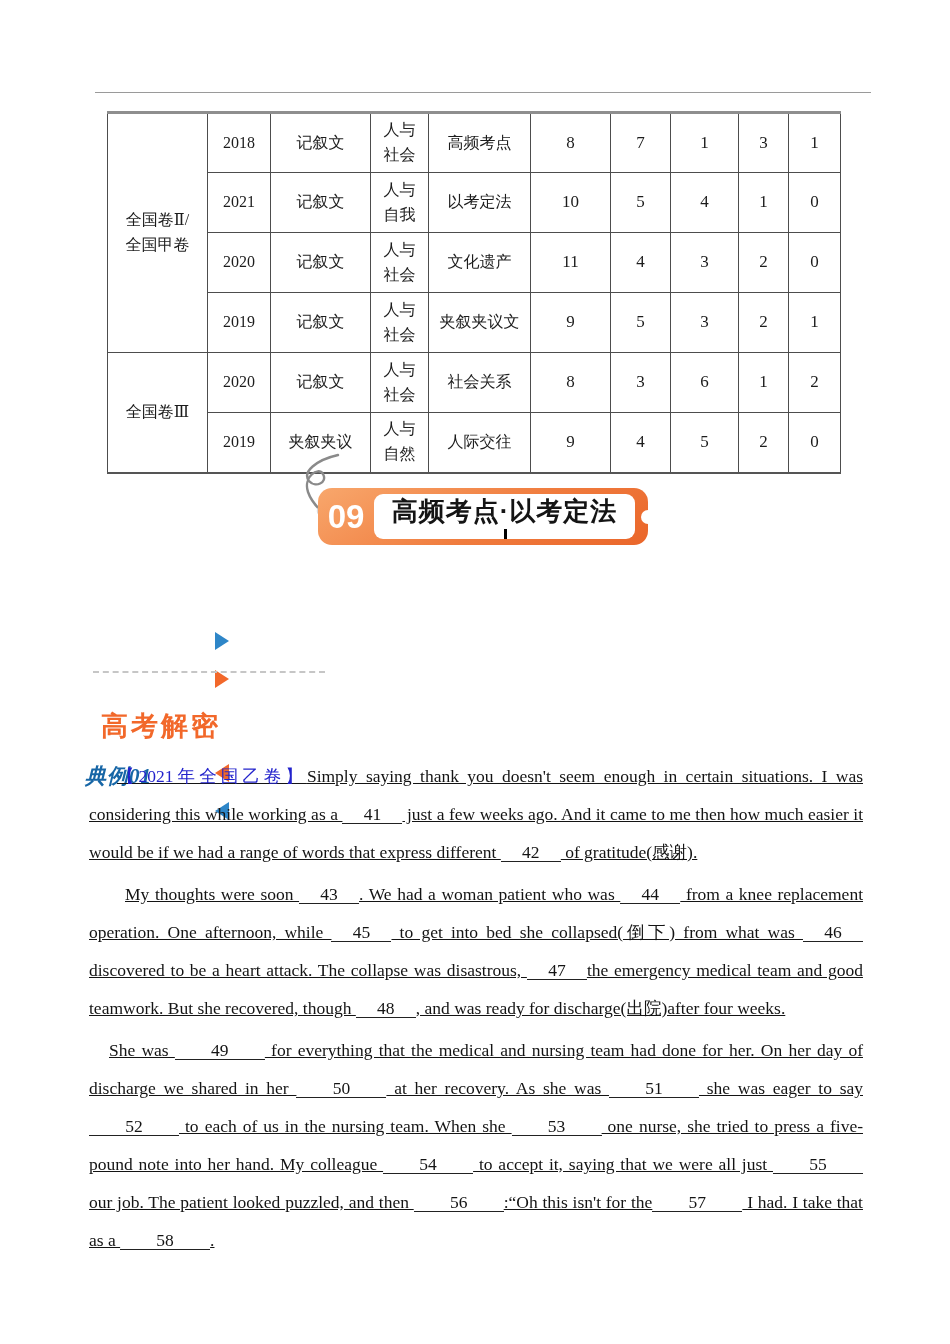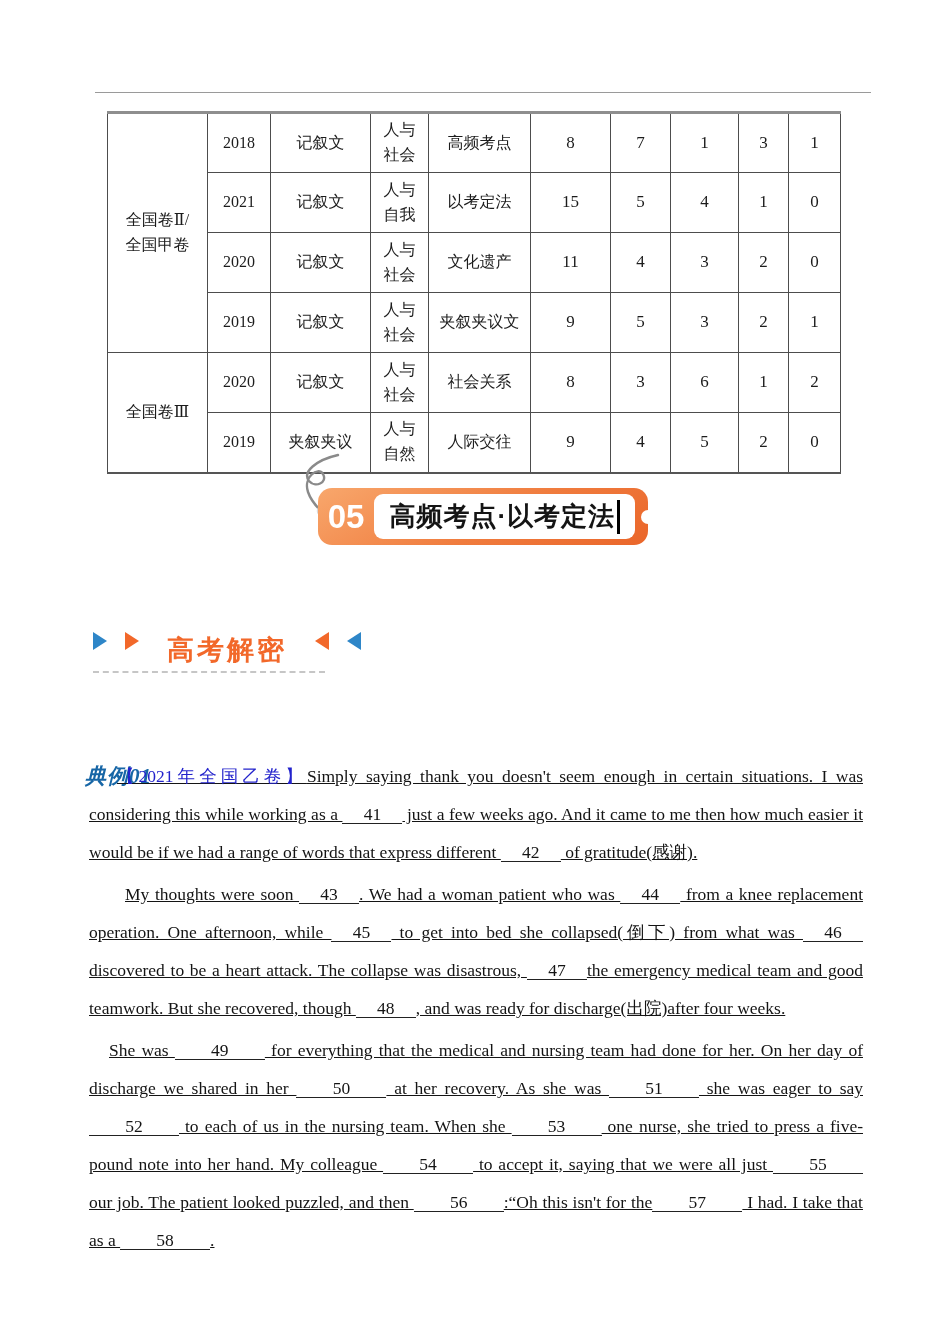--- a/index.html
+++ b/index.html
@@ -47,36 +47,36 @@
   .banner-num{
     position:absolute;left:0;top:0;width:56px;height:100%;
     display:flex;align-items:center;justify-content:center;
     color:#fff;font:bold 33px "Liberation Sans","DejaVu Sans",sans-serif;
   }
   .banner-inner{
     position:absolute;left:56px;top:6px;bottom:6px;right:13px;
     background:#fff;border-radius:9px;
     display:flex;align-items:center;justify-content:center;
     font:bold 26px "Liberation Sans","DejaVu Sans",sans-serif;
-    color:#141414;letter-spacing:1px;white-space:nowrap;
+    color:#141414;letter-spacing:1px;white-space:nowrap;flex-direction:column;
   }
   .caret{display:inline-block;width:2.5px;height:34px;background:#000;margin-left:2px;}
 
   
   .section-title{
     position:absolute;left:0;right:0;top:566px;margin:0;
     text-align:center;
     font:bold 29px "Liberation Sans","DejaVu Sans",sans-serif;
     color:#1977bd;letter-spacing:1px;
   }
 
   
   .badge-row{
     position:absolute;left:93px;top:632px;height:34px;
-    display:flex;align-items:flex-start;gap:20px;
+    display:flex;align-items:flex-end;gap:20px;flex-direction:column;
   }
   .tri{width:0;height:0;border-style:solid;display:inline-block;}
   .tri-r-blue{border-width:9px 0 9px 14px;border-color:transparent transparent transparent #2e86c8;}
   .tri-r-orange{border-width:9px 0 9px 14px;border-color:transparent transparent transparent #f2682a;margin-left:-2px;}
   .tri-l-orange{border-width:9px 14px 9px 0;border-color:transparent #f2682a transparent transparent;}
   .tri-l-blue{border-width:9px 14px 9px 0;border-color:transparent #2e86c8 transparent transparent;margin-left:-2px;}
   .badge-label{
     font:bold 27px "Liberation Sans","DejaVu Sans",sans-serif;
     color:#f2682a;letter-spacing:3px;margin:0 8px;
   }
@@ -152,21 +152,21 @@
           <td class="num">1</td>
         </tr>
         <tr class="tall">
           <td>2021</td>
           <td>记叙文</td>
           <td>
             <div>人与</div>
             <div>自我</div>
           </td>
           <td>以考定法</td>
-          <td class="num">15</td>
+          <td class="num">10</td>
           <td class="num">5</td>
           <td class="num">4</td>
           <td class="num">1</td>
           <td class="num">0</td>
         </tr>
         <tr class="tall">
           <td>2020</td>
           <td>记叙文</td>
           <td>
             <div>人与</div>
@@ -226,21 +226,21 @@
         </tr>
       </tbody>
   </table>
 
   <svg class="cord" width="48" height="64" viewBox="0 0 48 64">
     <path d="M42,3 C20,8 6,20 13,29 C19,36 32,31 27,22 C22,14 7,25 12,40 C15,49 21,55 25,59" fill="none" stroke="#8a8a8a" stroke-width="2.4" stroke-linecap="round"></path>
     <circle cx="26" cy="59" r="4.5" fill="#ffffff" stroke="#d9d9d9" stroke-width="1.5"></circle>
   </svg>
 
   <div class="banner">
-    <span class="banner-num">05</span>
+    <span class="banner-num">09</span>
     <span class="banner-inner">
       <span>高频考点·以考定法</span>
       <span class="caret"></span>
     </span>
   </div>
 
 
   <div class="badge-row">
     <span class="tri tri-r-blue"></span>
     <span class="tri tri-r-orange"></span>

